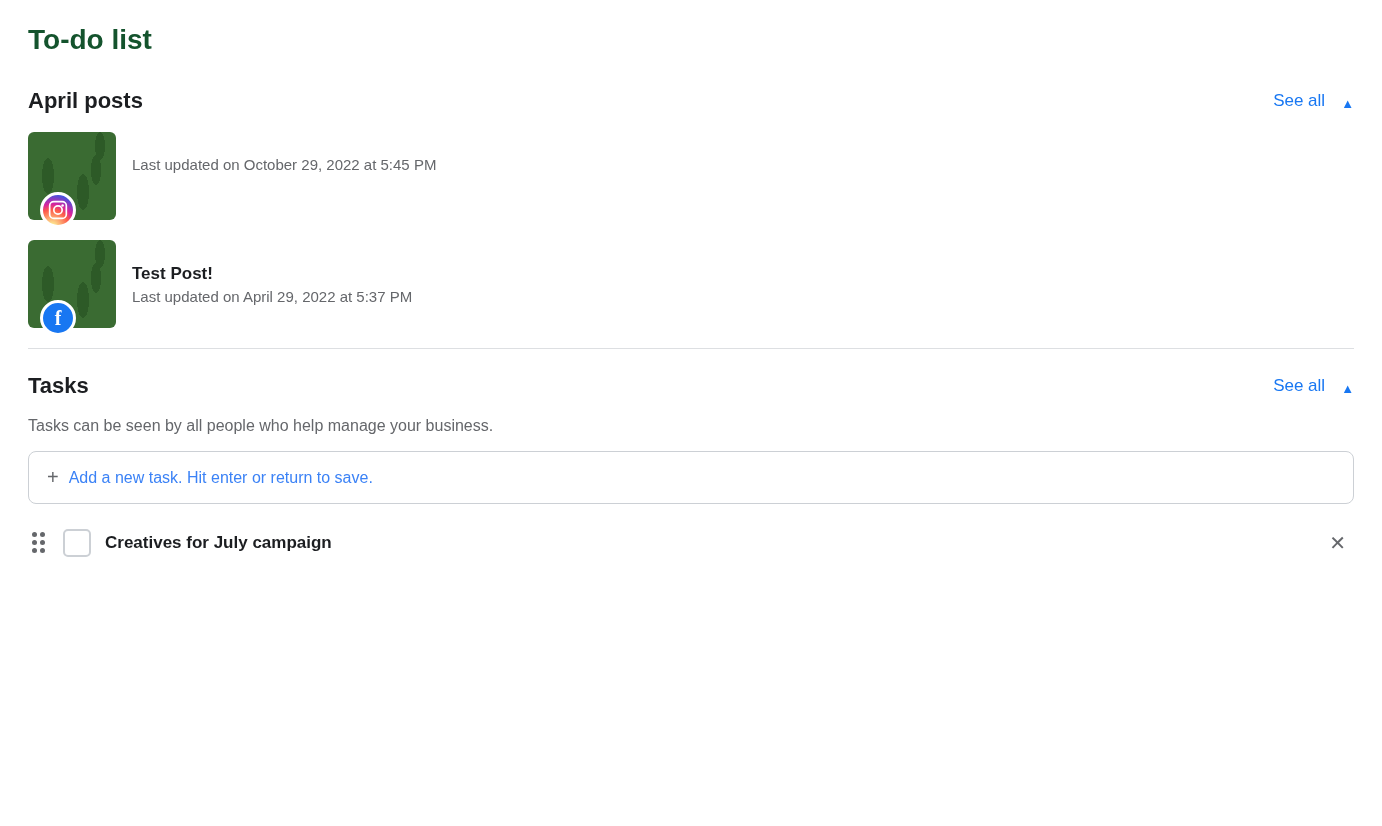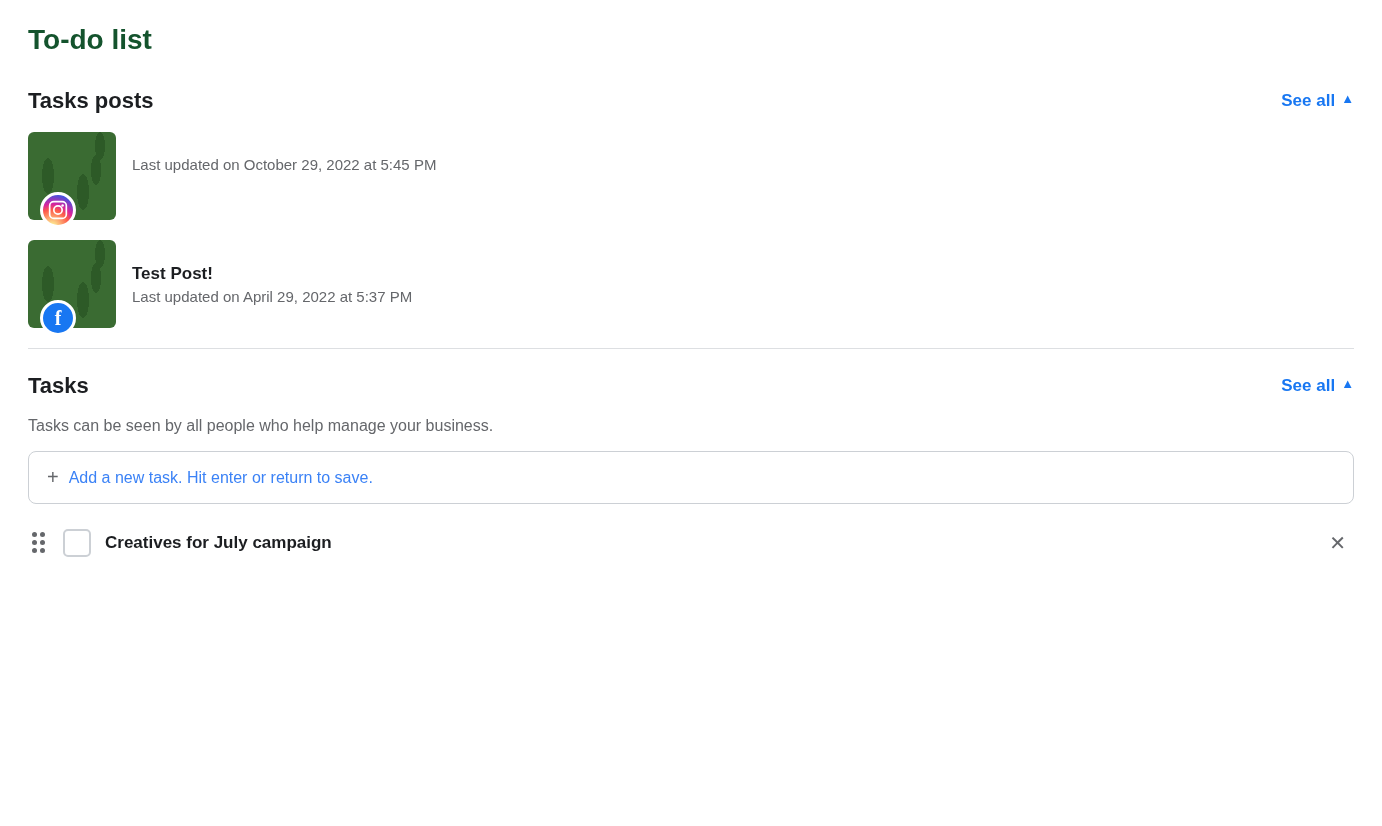--- a/index.html
+++ b/index.html
@@ -32,28 +32,28 @@
     }
 
     .section-title {
       font-size: 22px;
       font-weight: 700;
       color: #1c1e21;
     }
 
     .see-all-btn {
       display: flex;
-      align-items: flex-start;
-      gap: 6px;
+      align-items: flex-end;
+      gap: 16px;
       background: none;
       border: none;
       cursor: pointer;
       font-size: 17px;
       color: #1877f2;
-      font-weight: 700;
+      font-weight: 400;
     }
 
     .see-all-btn .chevron-icon {
       font-size: 13px;
       color: #1877f2;
     }
 
     .draft-posts-section {
       margin-bottom: 0;
     }
@@ -241,21 +241,21 @@
       line-height: 1;
     }
   </style>
 </head>
 <body>
 
 <h1 class="page-title">To-do list</h1>
 
 <div class="draft-posts-section">
   <div class="section-header">
-    <span class="section-title">Tasks posts</span>
+    <span class="section-title">April posts</span>
     <button class="see-all-btn">
       <span>See all</span>
       <span class="chevron-icon">▲</span>
     </button>
   </div>
 
   <div class="post-item">
     <div class="post-thumbnail-wrap">
       <div class="post-thumbnail">
         <div class="fern-bg"></div>

